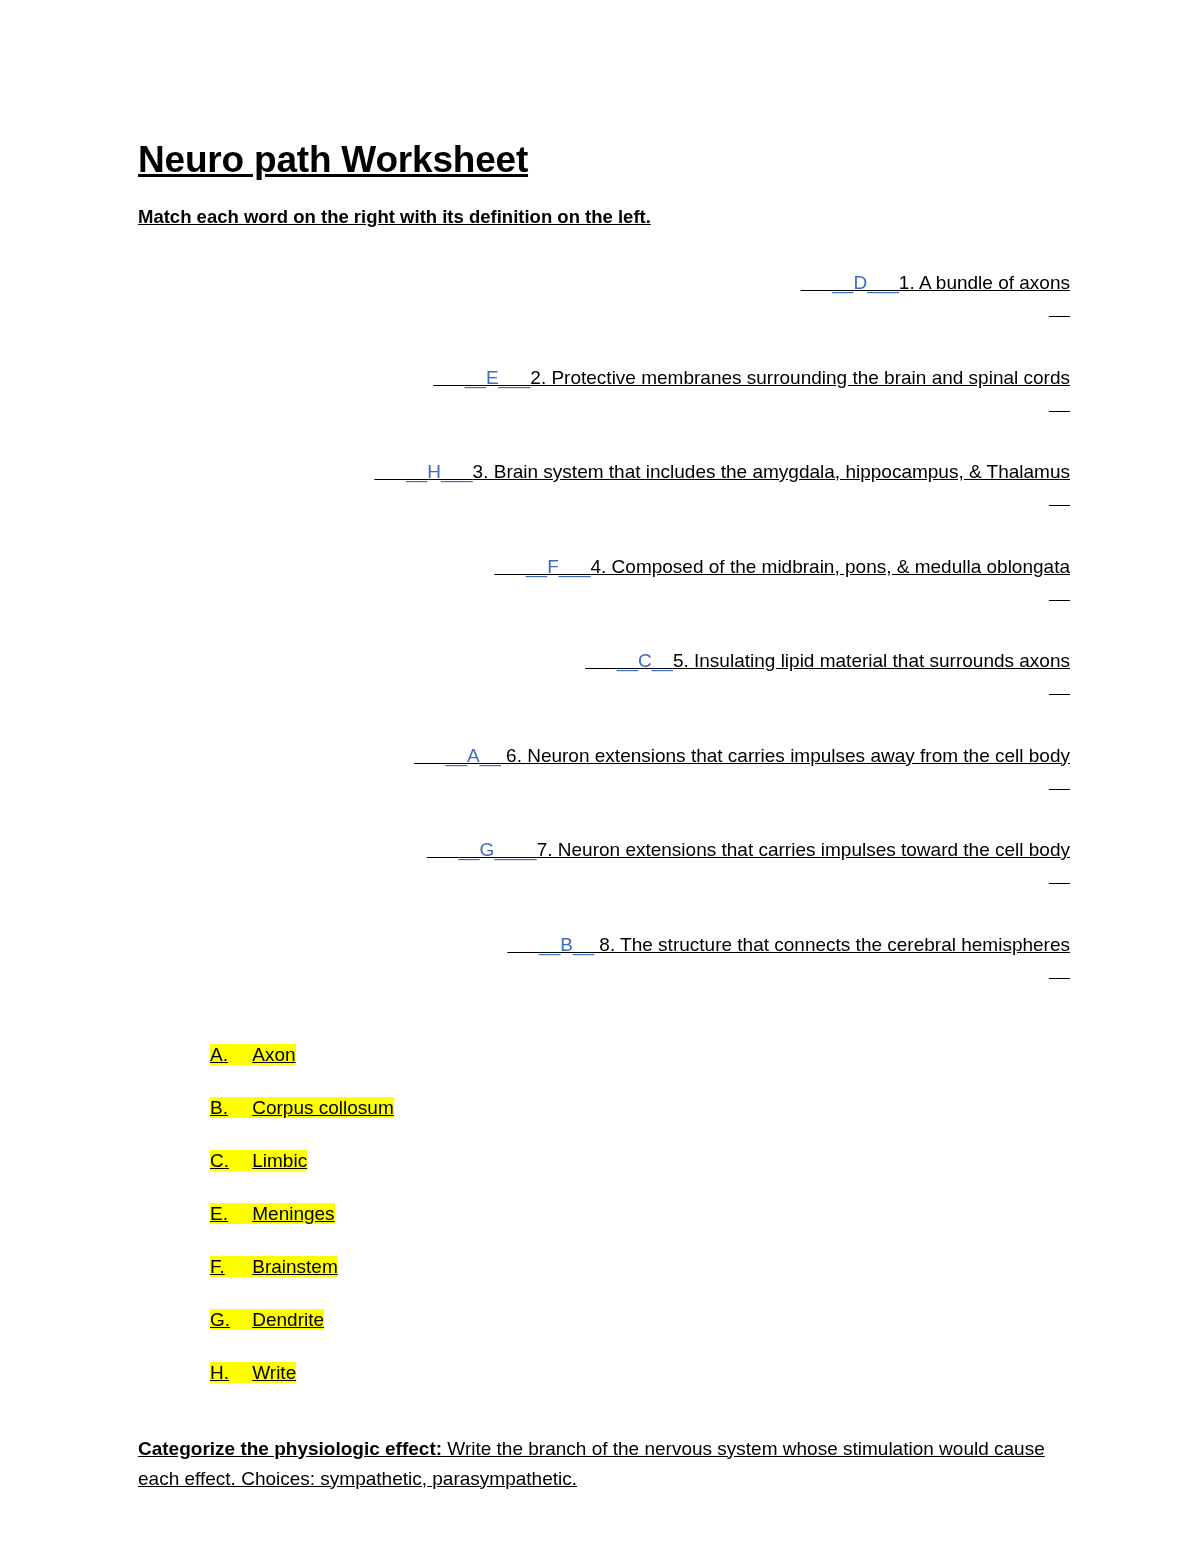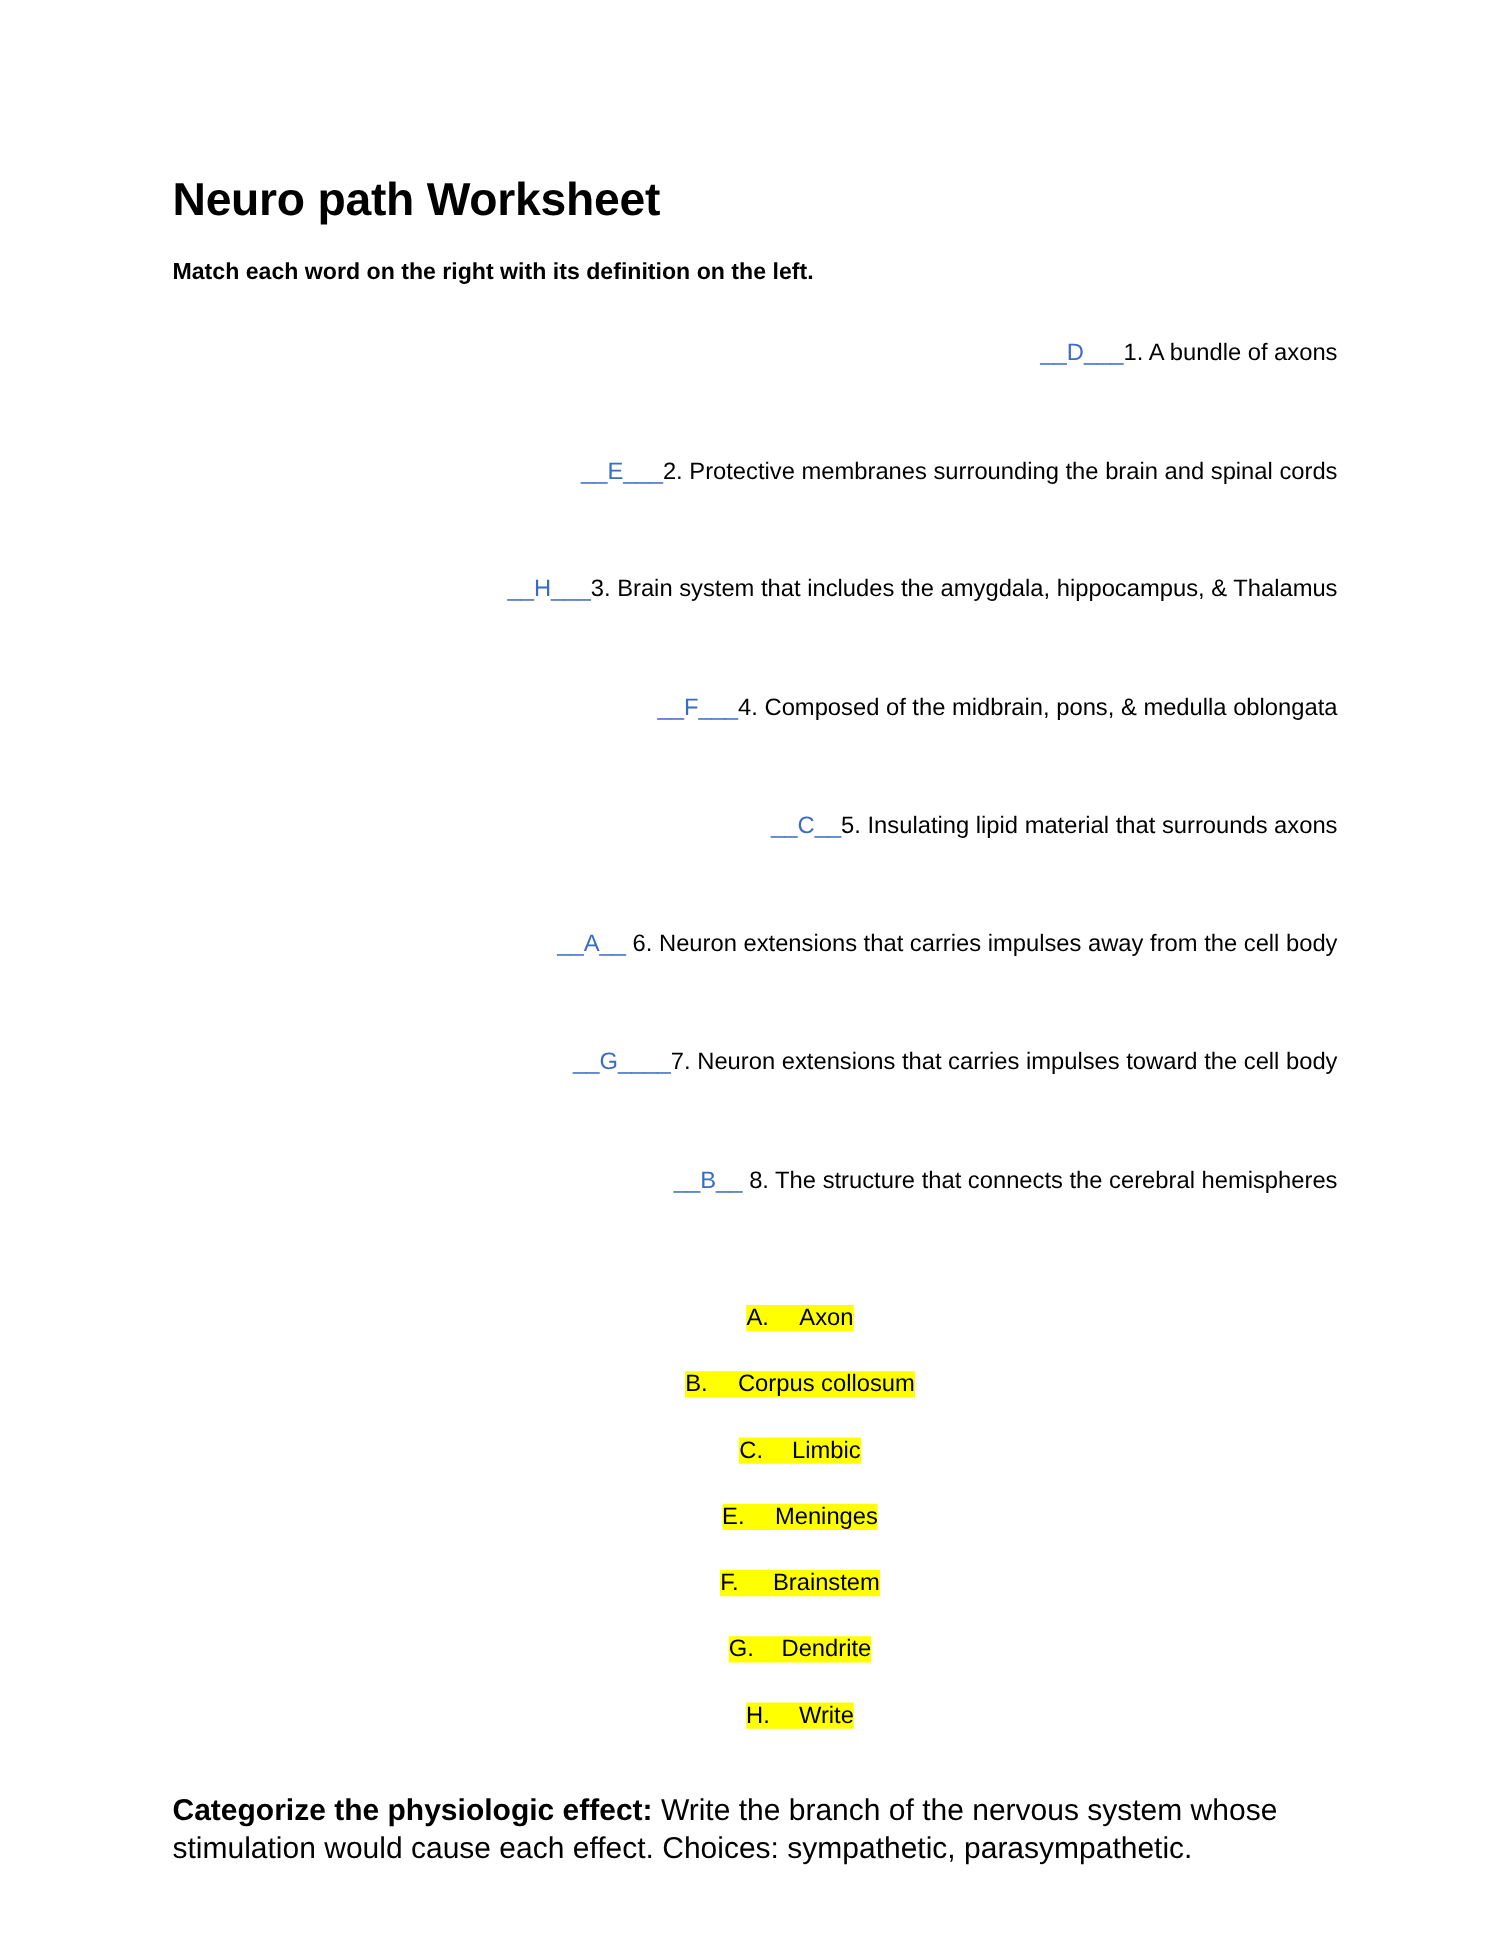--- a/index.html
+++ b/index.html
@@ -16,20 +16,21 @@
     -webkit-font-smoothing: none;
   }
 
   .page {
     position: relative;
     width: 1200px;
     height: 1553px;
     box-sizing: border-box;
     padding: 138px 130px 0 138px;
     background: #ffffff;
+    text-decoration: underline;
   }
 
   
   .doc-title {
     font-size: 37px;
     font-weight: bold;
     line-height: 44px;
     letter-spacing: -0.2px;
     margin: 0 0 22px 0;
     color: #000000;
@@ -63,40 +64,39 @@
   }
   .match-text {
     color: #000000;
   }
 
   
   .choice-list {
     margin: 58px 0 0 0;
     padding: 0 0 0 72px;
     list-style: none;
-    text-align: center;
   }
   .choice-row {
     font-size: 19px;
     line-height: 26px;
     margin: 0 0 27px 0;
   }
   .choice-row .hl {
     background: #ffff00;
     white-space: pre;
     color: #000000;
   }
 
   
   .categorize-block {
     margin: 48px 0 0 0;
     max-width: 910px;
   }
   .categorize-para {
-    font-size: 24px;
+    font-size: 19px;
     line-height: 30px;
     margin: 0 0 16px 0;
   }
   .categorize-para .lead {
     font-weight: bold;
   }
 </style>
 </head>
 <body>
 

